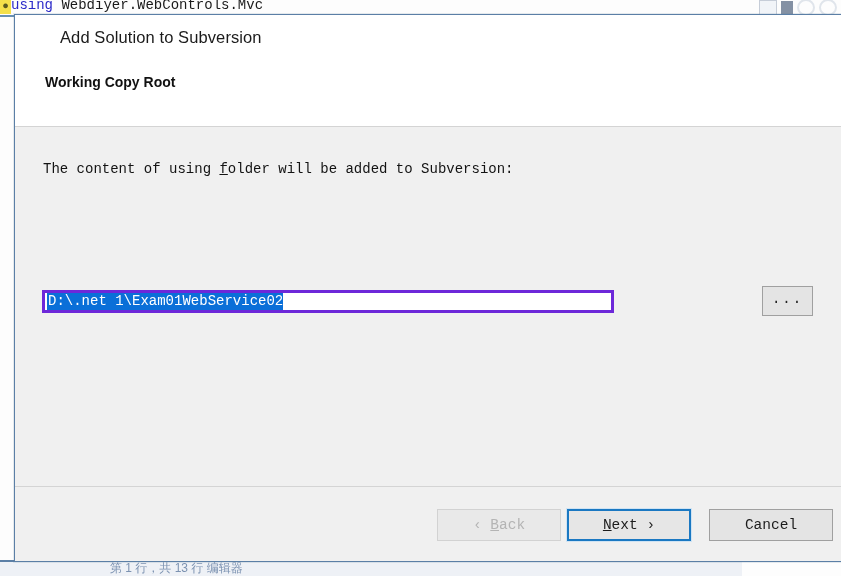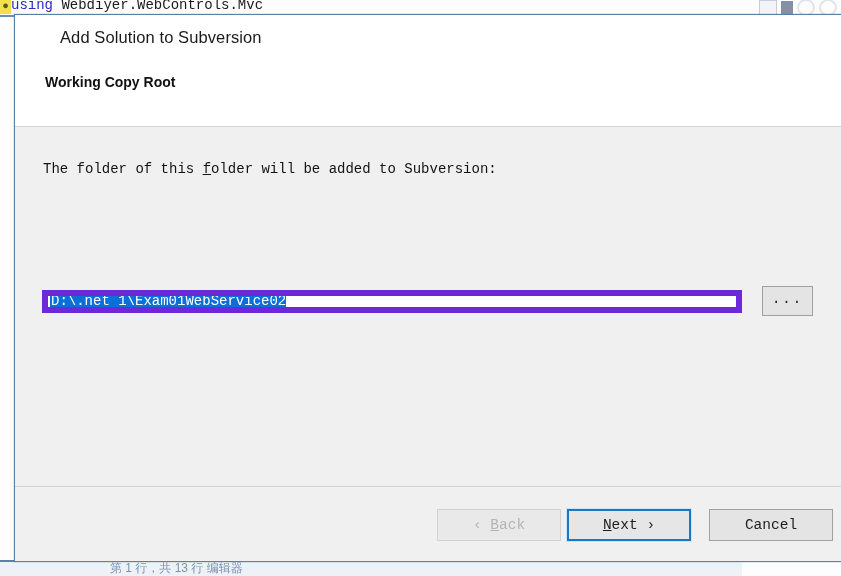--- a/index.html
+++ b/index.html
@@ -178,24 +178,24 @@
     color: #131313;
     font-family: "Liberation Mono", "DejaVu Sans Mono", monospace;
     white-space: pre;
   }
   .accel { text-decoration: underline; }
 
   .path-input {
     position: absolute;
     left: 27px;
     top: 163px;
-    width: 700px;
+    width: 572px;
     height: 23px;
     box-sizing: border-box;
-    border: 6px solid #6d28d9;
+    border: 3px solid #6d28d9;
     background: #ffffff;
     padding: 0 2px;
     display: flex;
     align-items: center;
     overflow: hidden;
   }
   .path-text {
     font-family: "Liberation Mono", "DejaVu Sans Mono", monospace;
     font-size: 14px;
     line-height: 19px;
@@ -290,21 +290,21 @@
 
   <div class="dialog">
 
     <div class="dialog-header">
       <div class="dialog-title">Add Solution to Subversion</div>
       <div class="subtitle-heading">Working Copy Root</div>
     </div>
 
     <div class="dialog-body">
 
-      <div class="folder-label"><span>The folder of this </span><span class="accel">f</span><span>older will be added to Subversion:</span></div>
+      <div class="folder-label"><span>The content of using </span><span class="accel">f</span><span>older will be added to Subversion:</span></div>
 
       <div class="path-input" title="Select a working copy root folder">
         <span class="path-text">D:\.net 1\Exam01WebService02</span>
       </div>
 
       <div class="browse-button">...</div>
 
     </div>
 
     <div class="dialog-footer">

